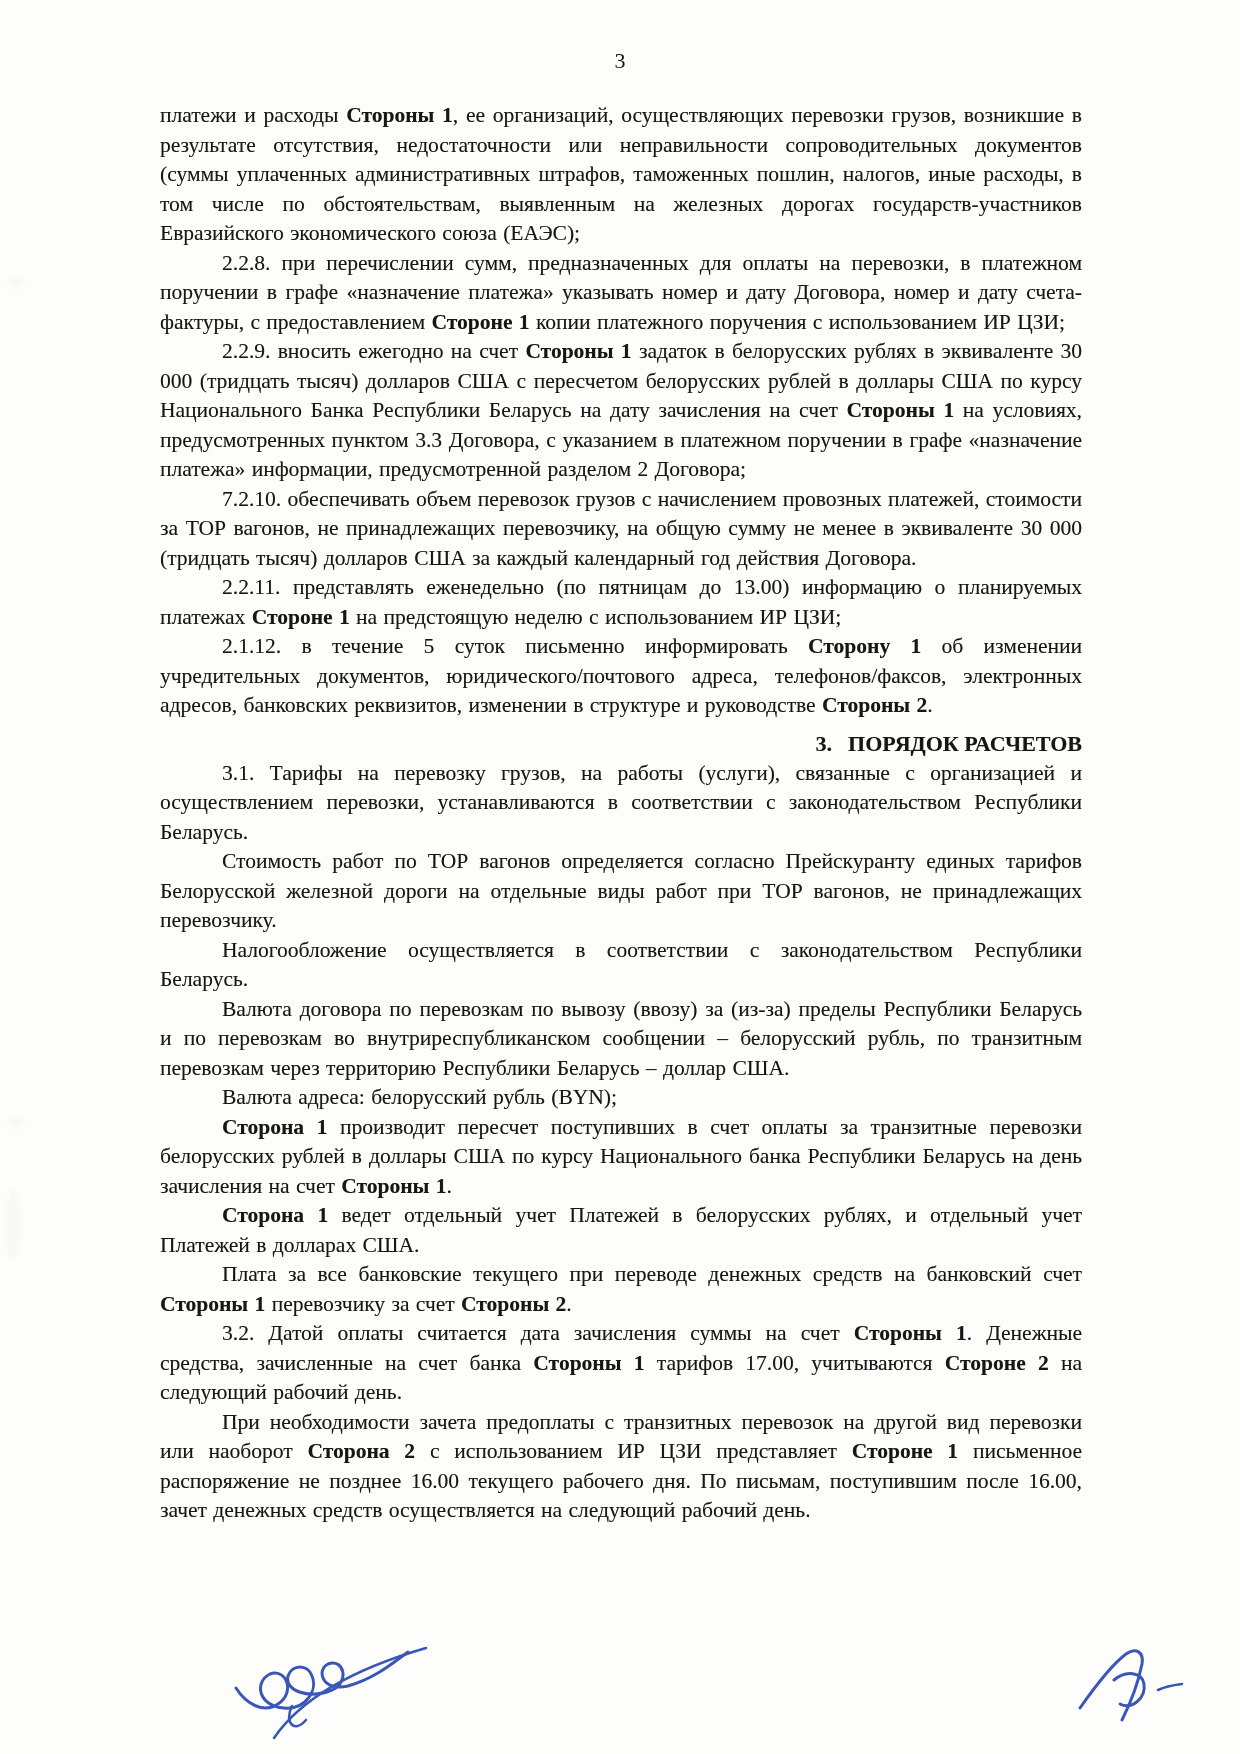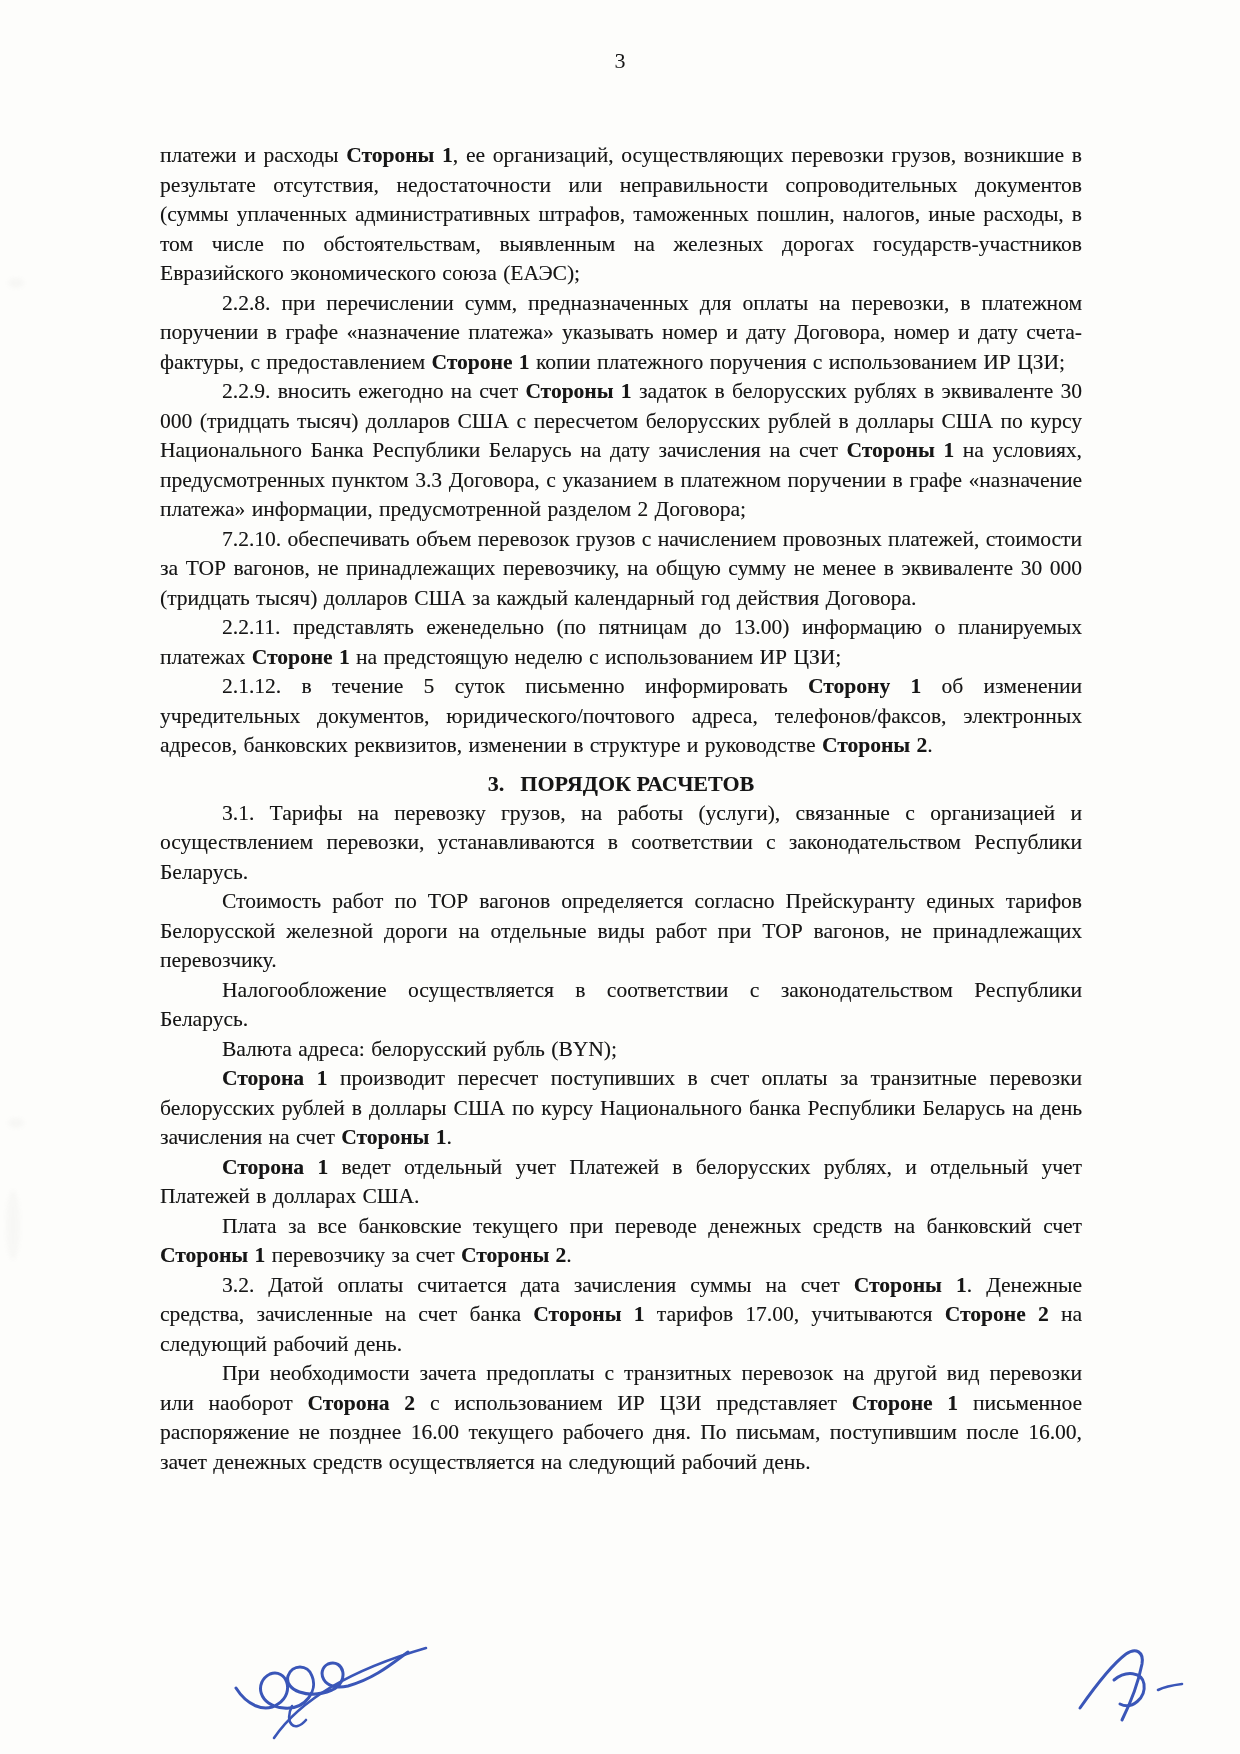--- a/index.html
+++ b/index.html
@@ -24,38 +24,37 @@
     width: 100%;
     text-align: center;
     font-size: 22px;
     line-height: 26px;
   }
   .content {
     position: absolute;
     left: 160px;
     top: 101px;
     width: 922px;
-    margin-top: 40px;
   }
   p.para {
     margin: 0;
     font-size: 21.5px;
     line-height: 29.5px;
     text-align: justify;
     text-indent: 62px;
     text-shadow: 0.2px 0.2px 0 rgba(0,0,0,0.35);
     word-spacing: 1px;
   }
   p.para.no-indent { text-indent: 0; }
   .b { font-weight: bold; }
   h2.heading {
     margin: 8px 0 0 0;
     font-size: 22px;
     line-height: 30px;
-    text-align: center;
+    text-align: right;
     font-weight: bold;
     text-shadow: 0.2px 0.2px 0 rgba(0,0,0,0.35);
   }
   h2.heading .h-num { margin-right: 16px; }
   .sig {
     position: absolute;
     pointer-events: none;
   }
   .sig path {
     fill: none;
@@ -83,20 +82,21 @@
       <p class="para no-indent"><span>платежи и расходы </span><span class="b">Стороны 1</span><span>, ее организаций, осуществляющих перевозки грузов, возникшие в результате отсутствия, недостаточности или неправильности сопроводительных документов (суммы уплаченных административных штрафов, таможенных пошлин, налогов, иные расходы, в том числе по обстоятельствам, выявленным на железных дорогах государств-участников Евразийского экономического союза (ЕАЭС);</span></p>
       <p class="para"><span>2.2.8. при перечислении сумм, предназначенных для оплаты на перевозки, в платежном поручении в графе «назначение платежа» указывать номер и дату Договора, номер и дату счета-фактуры, с предоставлением </span><span class="b">Стороне 1</span><span> копии платежного поручения с использованием ИР ЦЗИ;</span></p>
       <p class="para"><span>2.2.9. вносить ежегодно на счет </span><span class="b">Стороны 1</span><span> задаток в белорусских рублях в эквиваленте 30 000 (тридцать тысяч) долларов США с пересчетом белорусских рублей в доллары США по курсу Национального Банка Республики Беларусь на дату зачисления на счет </span><span class="b">Стороны 1</span><span> на условиях, предусмотренных пунктом 3.3 Договора, с указанием в платежном поручении в графе «назначение платежа» информации, предусмотренной разделом 2 Договора;</span></p>
       <p class="para"><span>7.2.10. обеспечивать объем перевозок грузов с начислением провозных платежей, стоимости за ТОР вагонов, не принадлежащих перевозчику, на общую сумму не менее в эквиваленте 30 000 (тридцать тысяч) долларов США за каждый календарный год действия Договора.</span></p>
       <p class="para"><span>2.2.11. представлять еженедельно (по пятницам до 13.00) информацию о планируемых платежах </span><span class="b">Стороне 1</span><span> на предстоящую неделю с использованием ИР ЦЗИ;</span></p>
       <p class="para"><span>2.1.12. в течение 5 суток письменно информировать </span><span class="b">Сторону 1</span><span> об изменении учредительных документов, юридического/почтового адреса, телефонов/факсов, электронных адресов, банковских реквизитов, изменении в структуре и руководстве </span><span class="b">Стороны 2</span><span>.</span></p>
       <h2 class="heading"><span class="h-num">3.</span><span>ПОРЯДОК РАСЧЕТОВ</span></h2>
       <p class="para"><span>3.1. Тарифы на перевозку грузов, на работы (услуги), связанные с организацией и осуществлением перевозки, устанавливаются в соответствии с законодательством Республики Беларусь.</span></p>
       <p class="para"><span>Стоимость работ по ТОР вагонов определяется согласно Прейскуранту единых тарифов Белорусской железной дороги на отдельные виды работ при ТОР вагонов, не принадлежащих перевозчику.</span></p>
       <p class="para"><span>Налогообложение осуществляется в соответствии с законодательством Республики Беларусь.</span></p>
+      <p class="para"><span>Валюта договора по перевозкам по вывозу (ввозу) за (из-за) пределы Республики Беларусь и по перевозкам во внутриреспубликанском сообщении – белорусский рубль, по транзитным перевозкам через территорию Республики Беларусь – доллар США.</span></p>
       <p class="para"><span>Валюта адреса: белорусский рубль (BYN);</span></p>
       <p class="para"><span class="b">Сторона 1</span><span> производит пересчет поступивших в счет оплаты за транзитные перевозки белорусских рублей в доллары США по курсу Национального банка Республики Беларусь на день зачисления на счет </span><span class="b">Стороны 1</span><span>.</span></p>
       <p class="para"><span class="b">Сторона 1</span><span> ведет отдельный учет Платежей в белорусских рублях, и отдельный учет Платежей в долларах США.</span></p>
       <p class="para"><span>Плата за все банковские текущего при переводе денежных средств на банковский счет </span><span class="b">Стороны 1</span><span> перевозчику за счет </span><span class="b">Стороны 2</span><span>.</span></p>
       <p class="para"><span>3.2. Датой оплаты считается дата зачисления суммы на счет </span><span class="b">Стороны 1</span><span>. Денежные средства, зачисленные на счет банка </span><span class="b">Стороны 1</span><span> тарифов 17.00, учитываются </span><span class="b">Стороне 2</span><span> на следующий рабочий день.</span></p>
       <p class="para"><span>При необходимости зачета предоплаты с транзитных перевозок на другой вид перевозки или наоборот </span><span class="b">Сторона 2</span><span> с использованием ИР ЦЗИ представляет </span><span class="b">Стороне 1</span><span> письменное распоряжение не позднее 16.00 текущего рабочего дня. По письмам, поступившим после 16.00, зачет денежных средств осуществляется на следующий рабочий день.</span></p>
     </div>
 
   <svg id="sig-left" class="sig" viewBox="0 0 230 126">
     <path stroke-width="3" d="M 14,66 C 24,82 42,92 56,82

